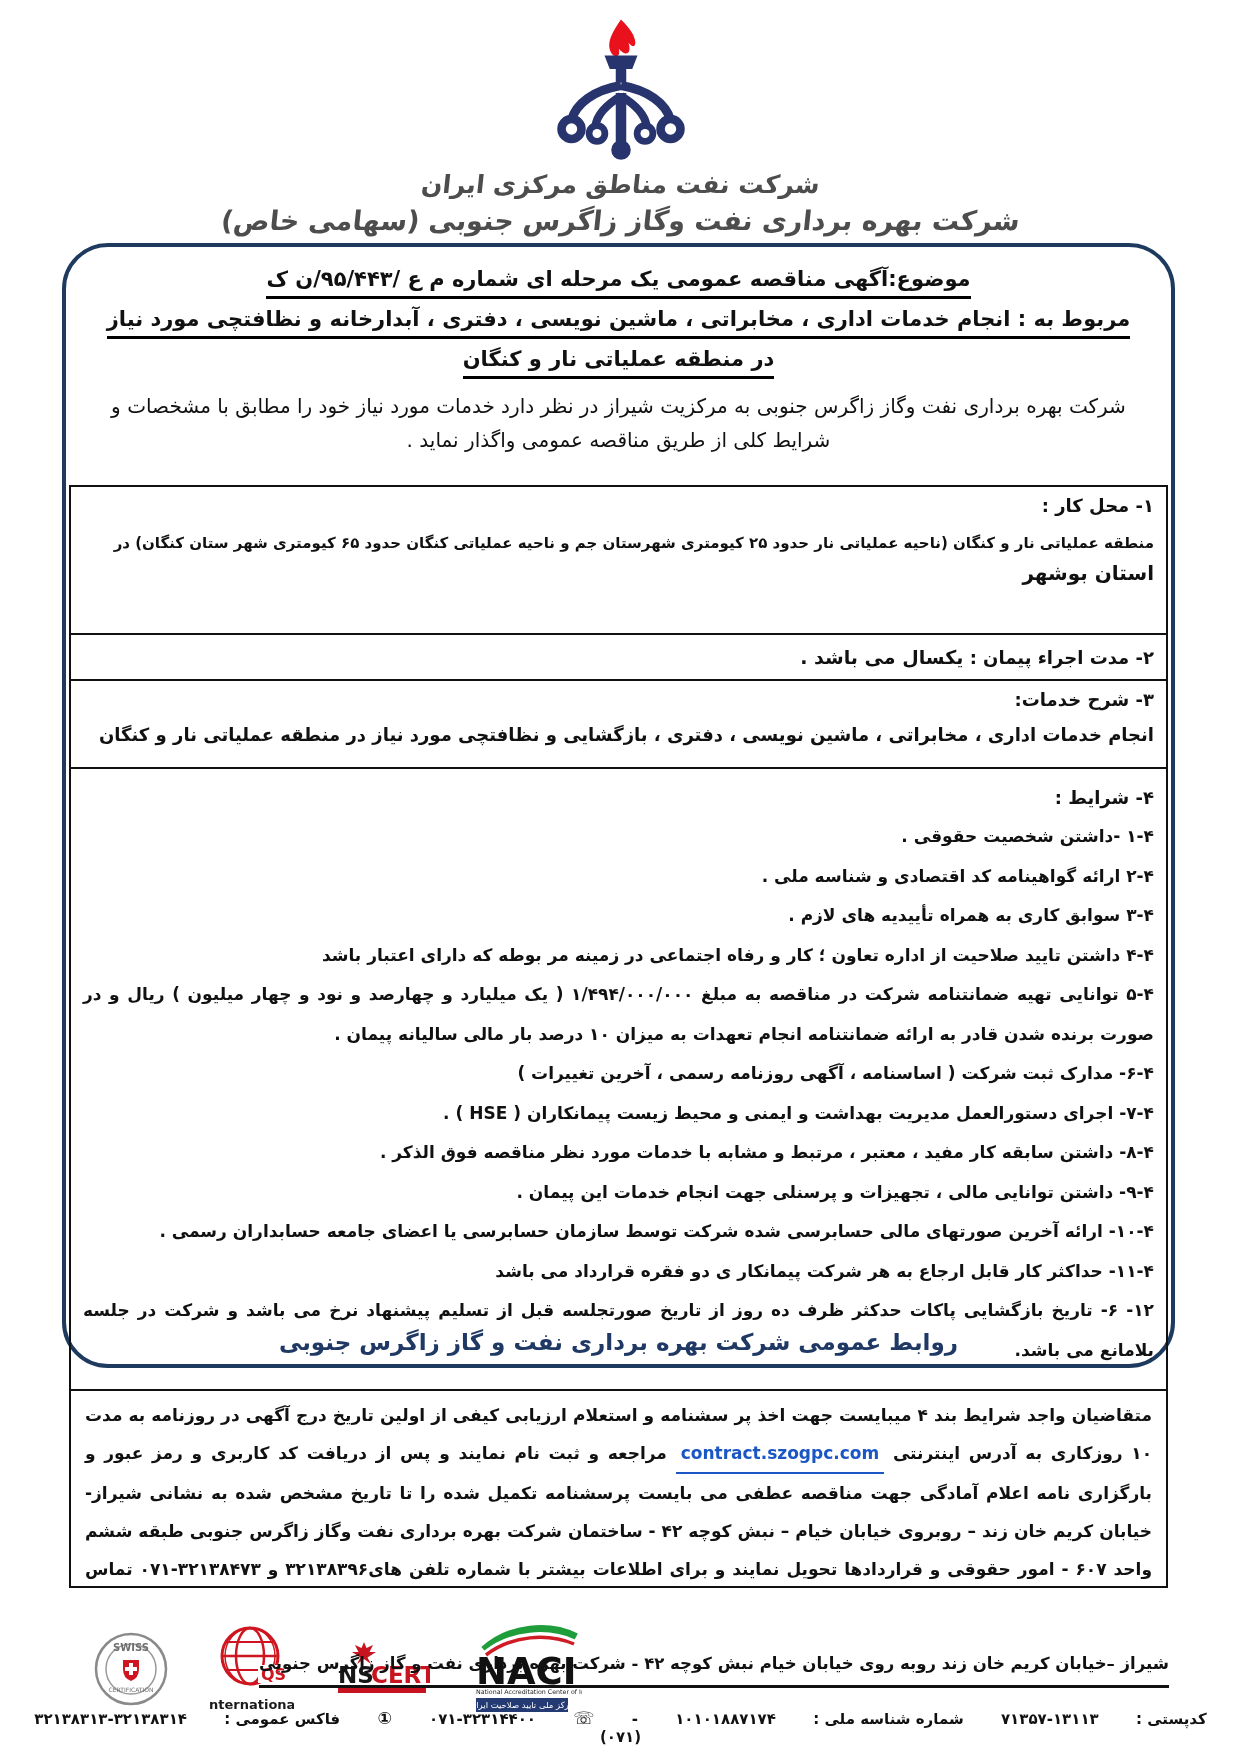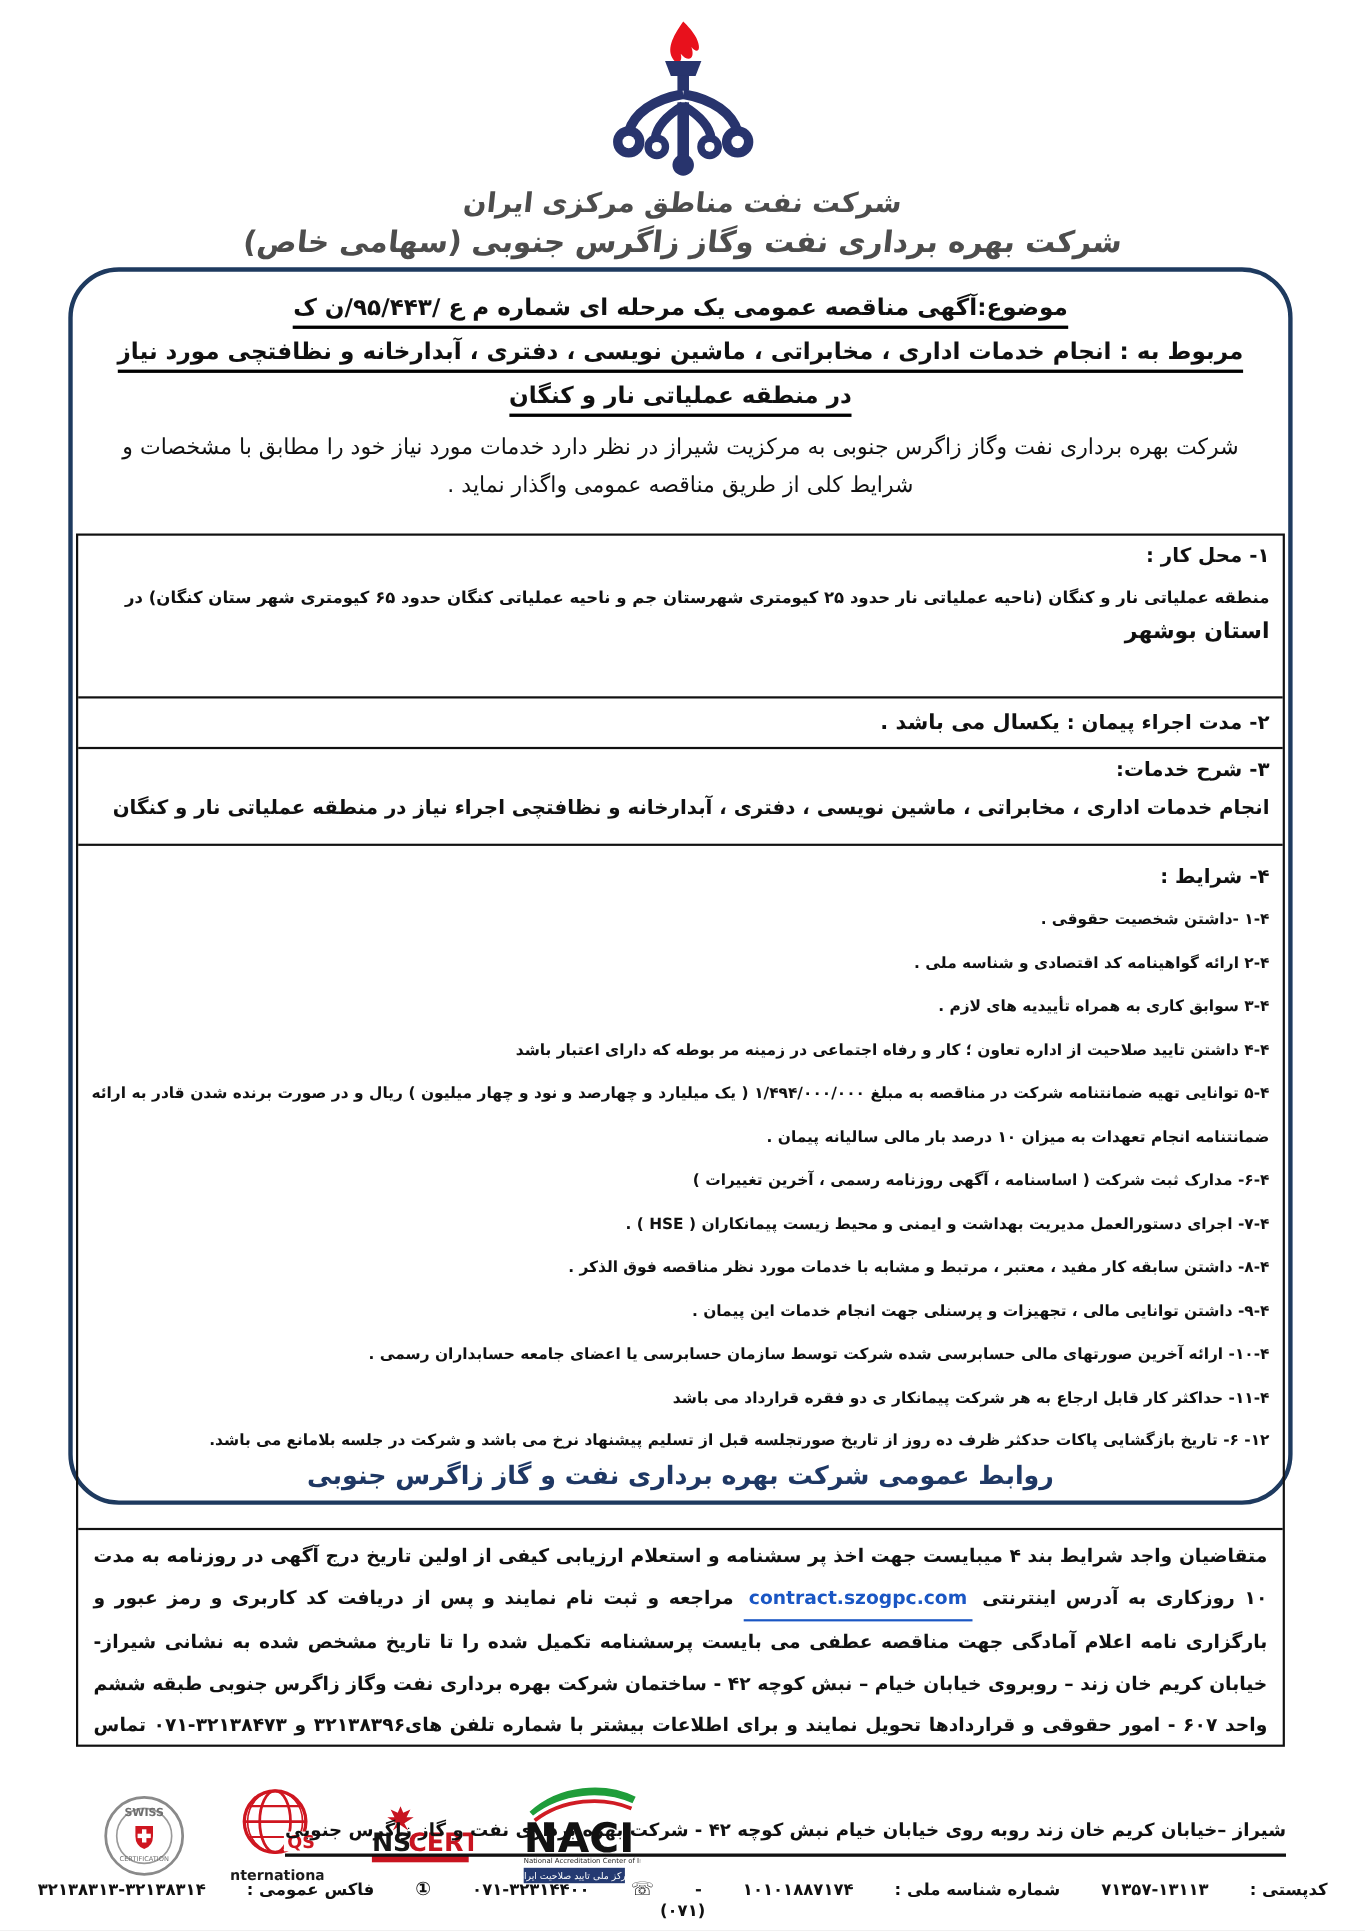--- a/index.html
+++ b/index.html
@@ -24,21 +24,21 @@
   .row-label{font-size:18px;font-weight:800;padding-top:8px;}
   .row1{height:148px;}
   .r1-body{font-size:15px;font-weight:800;margin-top:12px;line-height:30px;}
   .province{font-size:20px;font-weight:800;}
   .row2{height:46px;font-size:18px;font-weight:800;padding-top:11px;}
   .dur-value{font-size:19px;}
   .row3{height:88px;}
   .r3-body{font-size:18px;font-weight:800;margin-top:14px;text-align:right;}
   .row4{height:622px;padding-top:8px;}
   .row4 .row-label{padding-top:2px;line-height:38px;}
-  .cond{font-size:14px;font-weight:800;line-height:39.5px;text-align:justify;}
+  .cond{font-size:17px;font-weight:800;line-height:39.5px;text-align:justify;}
   .row5{height:195px;}
   .addr-par{font-size:17px;font-weight:700;line-height:38px;text-align:justify;margin:5px 2px;}
   .link{color:#1a56c4;border-bottom:2px solid #1a56c4;text-decoration:none;
         direction:ltr;unicode-bidi:embed;display:inline-block;padding:0 5px;font-weight:800;}
   .pr-banner{position:absolute;bottom:9px;left:0;right:0;text-align:center;
              font-size:23px;font-weight:800;color:#1f3864;}
   
   .footer{position:absolute;top:1608px;left:0;right:0;height:147px;}
   .logos{position:absolute;left:92px;top:14px;display:flex;align-items:center;gap:40px;direction:ltr;}
   .footer-address{position:absolute;right:72px;top:46px;font-size:16.5px;font-weight:800;
@@ -101,21 +101,21 @@
         </div>
       </div>
 
       <div class="row row2">
         <span>۲- مدت اجراء پیمان :</span>
         <span class="dur-value">یکسال می باشد .</span>
       </div>
 
       <div class="row row3">
         <div class="row-label">۳- شرح خدمات:</div>
-        <div class="r3-body">انجام خدمات اداری ، مخابراتی ، ماشین نویسی ، دفتری ، آبدارخانه و نظافتچی اجراء نیاز در منطقه عملیاتی نار و کنگان</div>
+        <div class="r3-body">انجام خدمات اداری ، مخابراتی ، ماشین نویسی ، دفتری ، بازگشایی و نظافتچی مورد نیاز در منطقه عملیاتی نار و کنگان</div>
       </div>
 
       <div class="row row4">
         <div class="row-label">۴- شرایط :</div>
         <div class="cond">۱-۴ -داشتن شخصیت حقوقی .</div>
         <div class="cond">۲-۴ ارائه گواهینامه کد اقتصادی و شناسه ملی .</div>
         <div class="cond">۳-۴ سوابق کاری به همراه تأییدیه های لازم .</div>
         <div class="cond">۴-۴  داشتن تایید  صلاحیت از اداره تعاون ؛ کار و رفاه اجتماعی در زمینه مر بوطه که دارای اعتبار باشد</div>
         <div class="cond">۵-۴ توانایی تهیه ضمانتنامه شرکت در مناقصه به مبلغ ۱/۴۹۴/۰۰۰/۰۰۰ ( یک میلیارد و چهارصد و نود و چهار میلیون ) ریال و در صورت برنده شدن قادر به ارائه ضمانتنامه انجام تعهدات  به میزان ۱۰ درصد بار مالی سالیانه پیمان .</div>
         <div class="cond">۶-۴- مدارک ثبت شرکت ( اساسنامه ، آگهی روزنامه رسمی ، آخرین تغییرات )</div>

